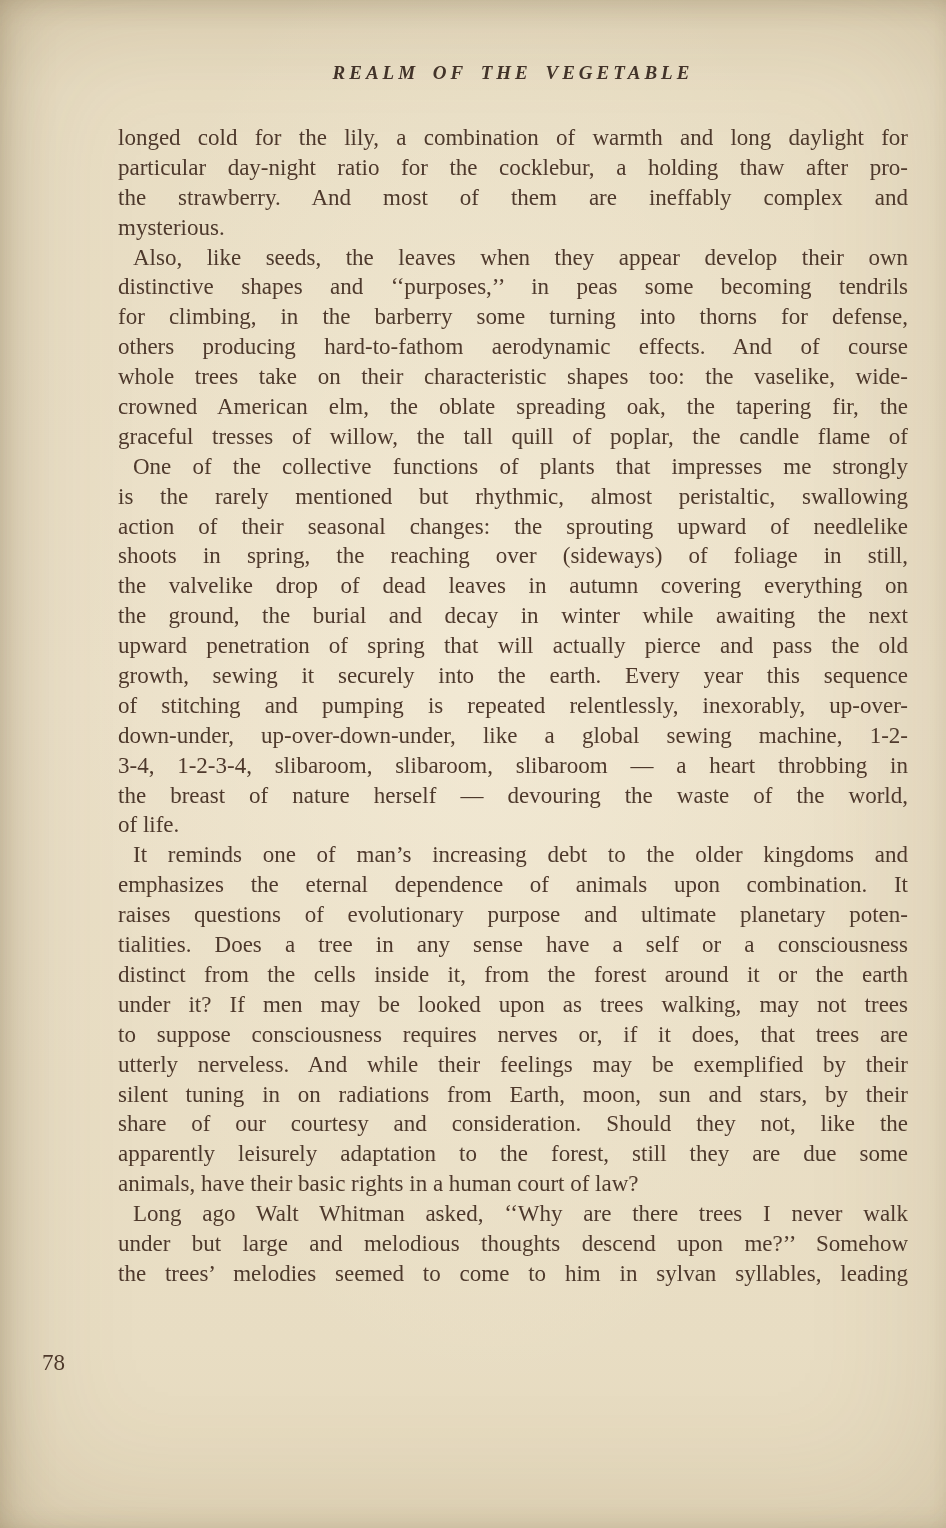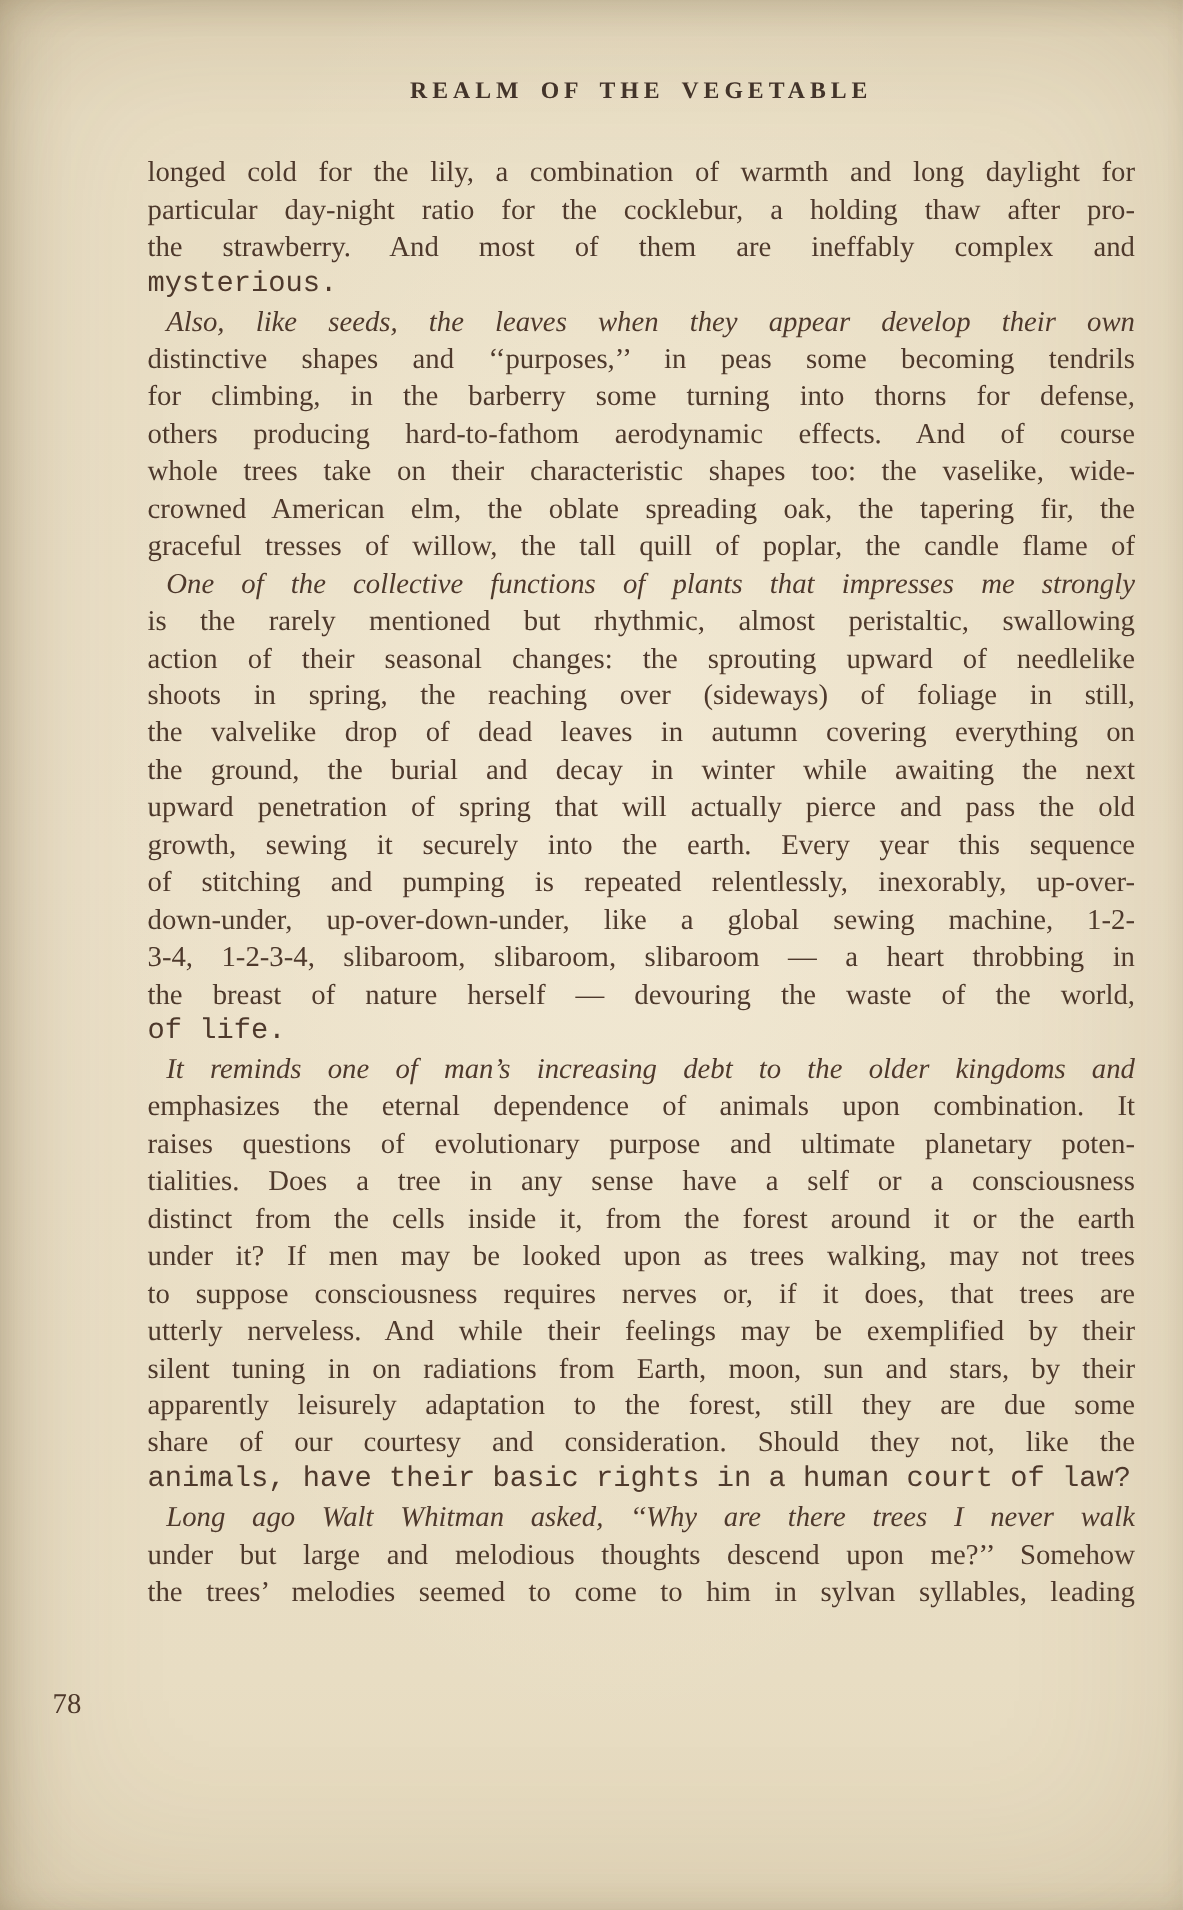--- a/index.html
+++ b/index.html
@@ -29,42 +29,41 @@
   }
   .running-header{
     position:absolute;
     left:118px;top:62px;width:790px;
     text-align:center;
     font-size:19px;
     font-weight:700;
     letter-spacing:4px;
     word-spacing:5px;
     color:var(--header-ink);
+    font-style:italic;
   }
   .text-block{
     position:absolute;
     left:118px;top:123px;width:790px;
     color:var(--ink);
     font-size:23px;
   }
   .line{
     height:29.9px;
     line-height:29.9px;
     text-align:justify;
     text-align-last:justify;
     overflow:hidden;
     white-space:nowrap;
   }
   .line.last{
     text-align-last:left;
-    font-family:Liberation Mono, monospace;
   }
   .paragraph.indent .line:first-child{
     text-indent:15px;
-    font-style:italic;
   }
   .page-number{
     position:absolute;
     left:42px;top:1348px;
     height:29.9px;line-height:29.9px;
     font-size:23px;
     color:var(--ink);
   }
 </style>
 </head>
@@ -106,22 +105,22 @@
     <div class="paragraph indent">
       <div class="line">It reminds one of man’s increasing debt to the older kingdoms and</div>
       <div class="line">emphasizes the eternal dependence of animals upon combination.  It</div>
       <div class="line">raises questions of evolutionary purpose and ultimate planetary poten-</div>
       <div class="line">tialities.  Does a tree in any sense have a self or a consciousness</div>
       <div class="line">distinct from the cells inside it, from the forest around it or the earth</div>
       <div class="line">under it?  If men may be looked upon as trees walking, may not trees</div>
       <div class="line">to suppose consciousness requires nerves or, if it does, that trees are</div>
       <div class="line">utterly nerveless.  And while their feelings may be exemplified by their</div>
       <div class="line">silent tuning in on radiations from Earth, moon, sun and stars, by their</div>
+      <div class="line">share of our courtesy and consideration.  Should they not, like the</div>
       <div class="line">apparently leisurely adaptation to the forest, still they are due some</div>
-      <div class="line">share of our courtesy and consideration.  Should they not, like the</div>
       <div class="line last">animals, have their basic rights in a human court of law?</div>
     </div>
     <div class="paragraph indent">
       <div class="line">Long ago Walt Whitman asked, ‘‘Why are there trees I never walk</div>
       <div class="line">under but large and melodious thoughts descend upon me?’’  Somehow</div>
       <div class="line">the trees’ melodies seemed to come to him in sylvan syllables, leading</div>
     </div>
   </div>
 
 <div class="page-number">78</div>

